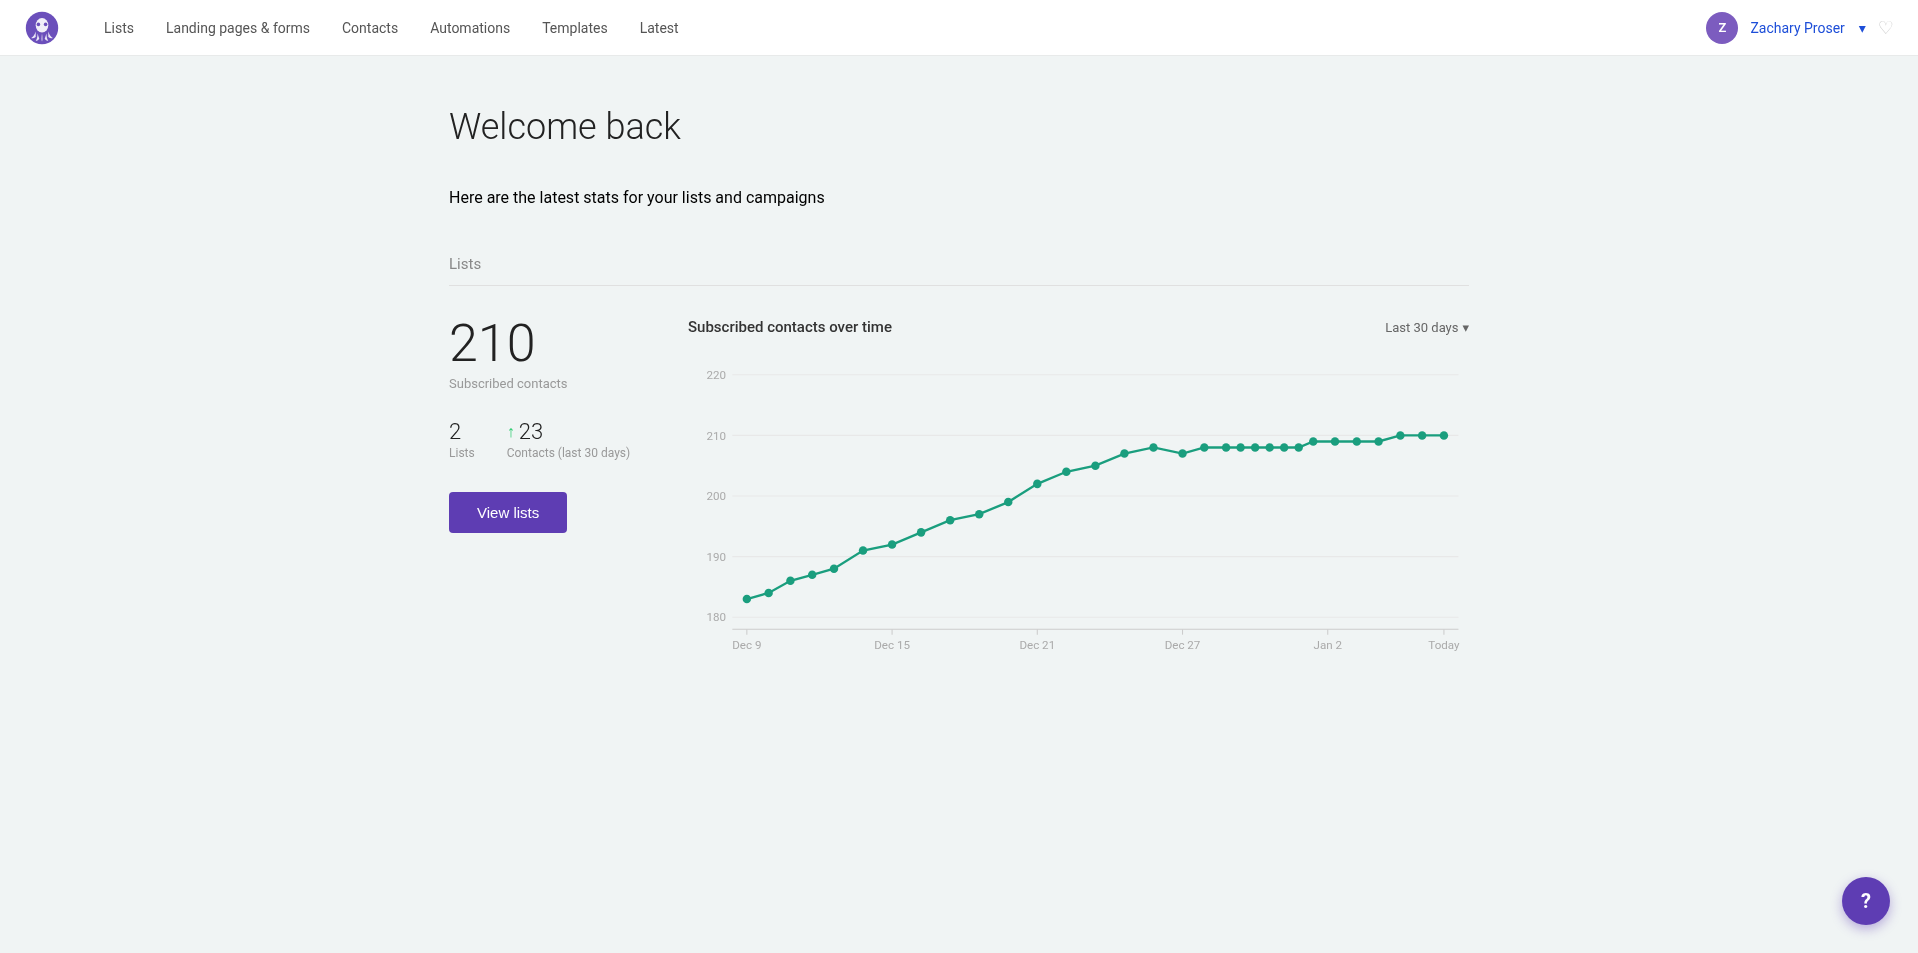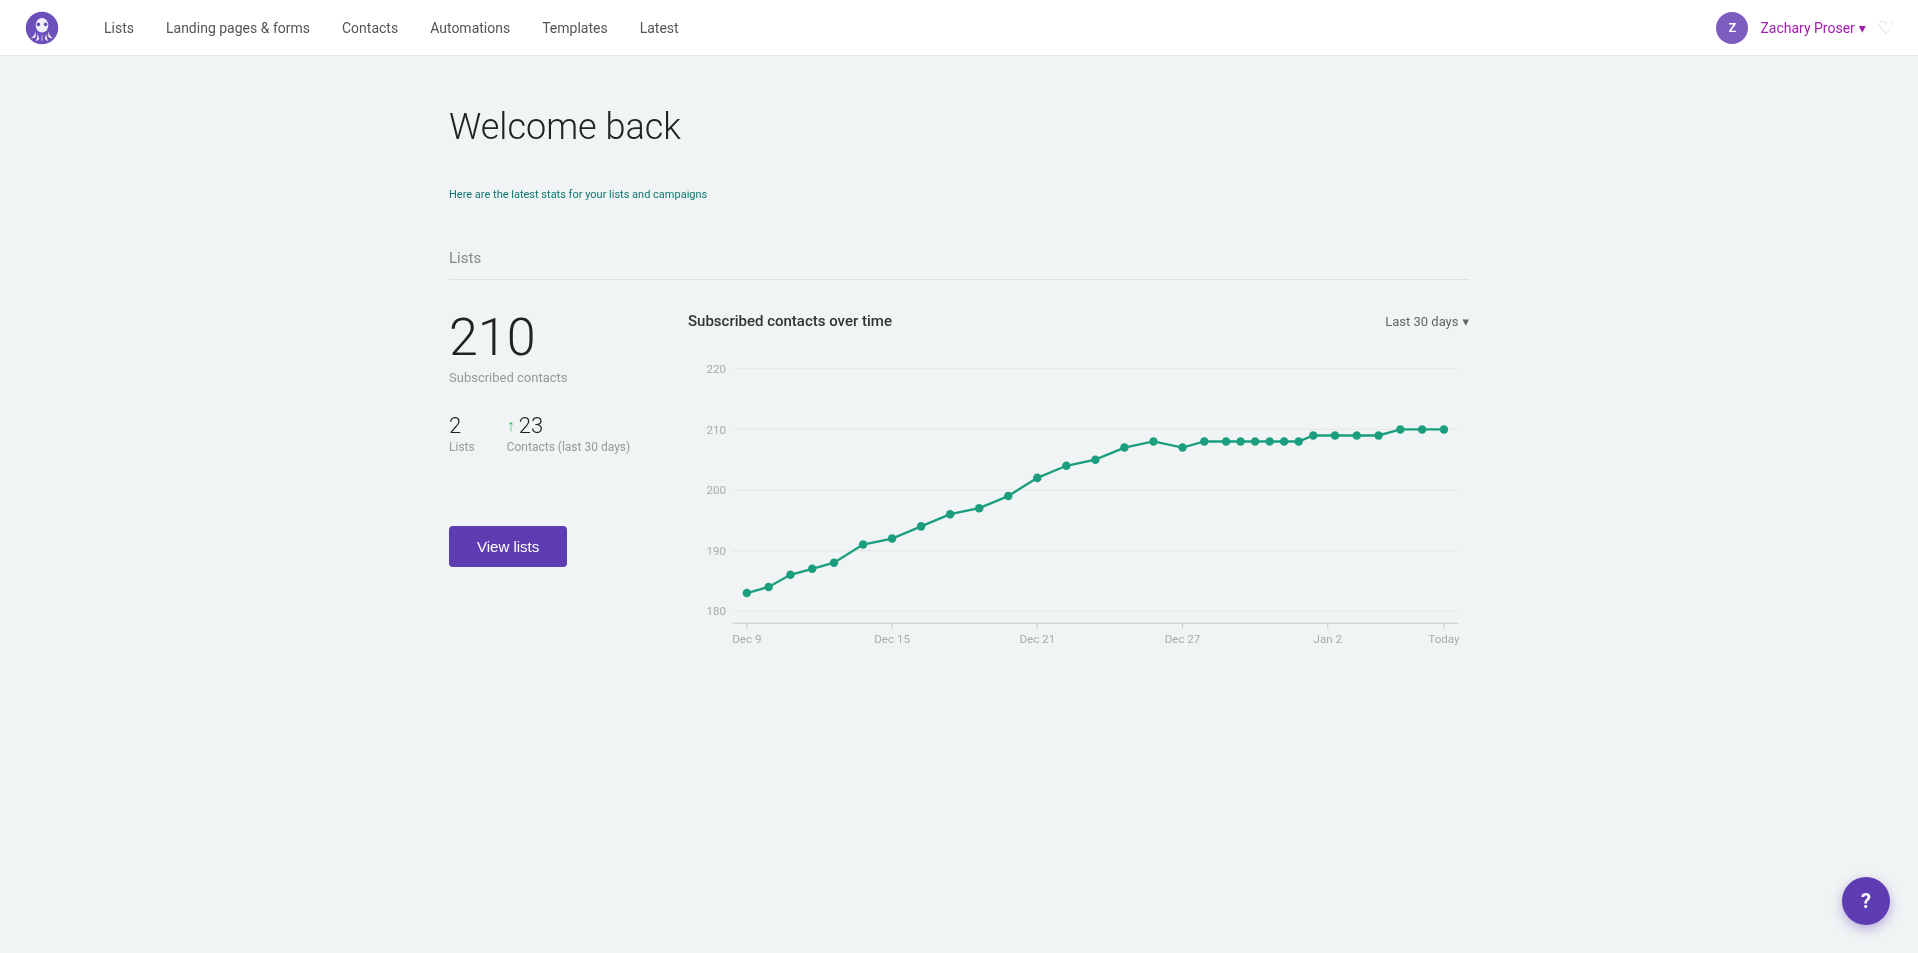--- a/index.html
+++ b/index.html
@@ -57,24 +57,24 @@
       border-radius: 50%;
       display: flex;
       align-items: center;
       justify-content: center;
       color: #fff;
       font-size: 13px;
       font-weight: 600;
     }
     .user-name {
       font-size: 14px;
-      color: #a21caf;
-      display: flex;
-      align-items: center;
-      gap: 4px;
+      color: #1d4ed8;
+      display: flex;
+      align-items: center;
+      gap: 14px;
       cursor: pointer;
     }
     .heart-icon {
       font-size: 18px;
       color: #ccc;
       cursor: pointer;
     }
 
     
     .main-content {
@@ -83,22 +83,22 @@
       padding: 50px 40px 40px;
     }
 
     .welcome-title {
       font-size: 36px;
       font-weight: 300;
       color: #222;
       margin-bottom: 8px;
     }
     .welcome-subtitle {
-      font-size: 11px;
-      color: #0f766e;
+      font-size: 16px;
+      color: #000000;
       margin-bottom: 48px;
       margin-top: 40px;
     }
 
     
     .section-title {
       font-size: 15px;
       color: #888;
       font-weight: 400;
       padding-bottom: 12px;
@@ -157,21 +157,20 @@
 
     .view-lists-btn {
       background: #5e3db3;
       color: #fff;
       border: none;
       padding: 12px 28px;
       border-radius: 4px;
       font-size: 15px;
       cursor: pointer;
       font-weight: 500;
-      margin-top: 40px;
     }
 
     
     .chart-container {
       flex: 1;
       min-width: 0;
     }
     .chart-header {
       display: flex;
       justify-content: space-between;

